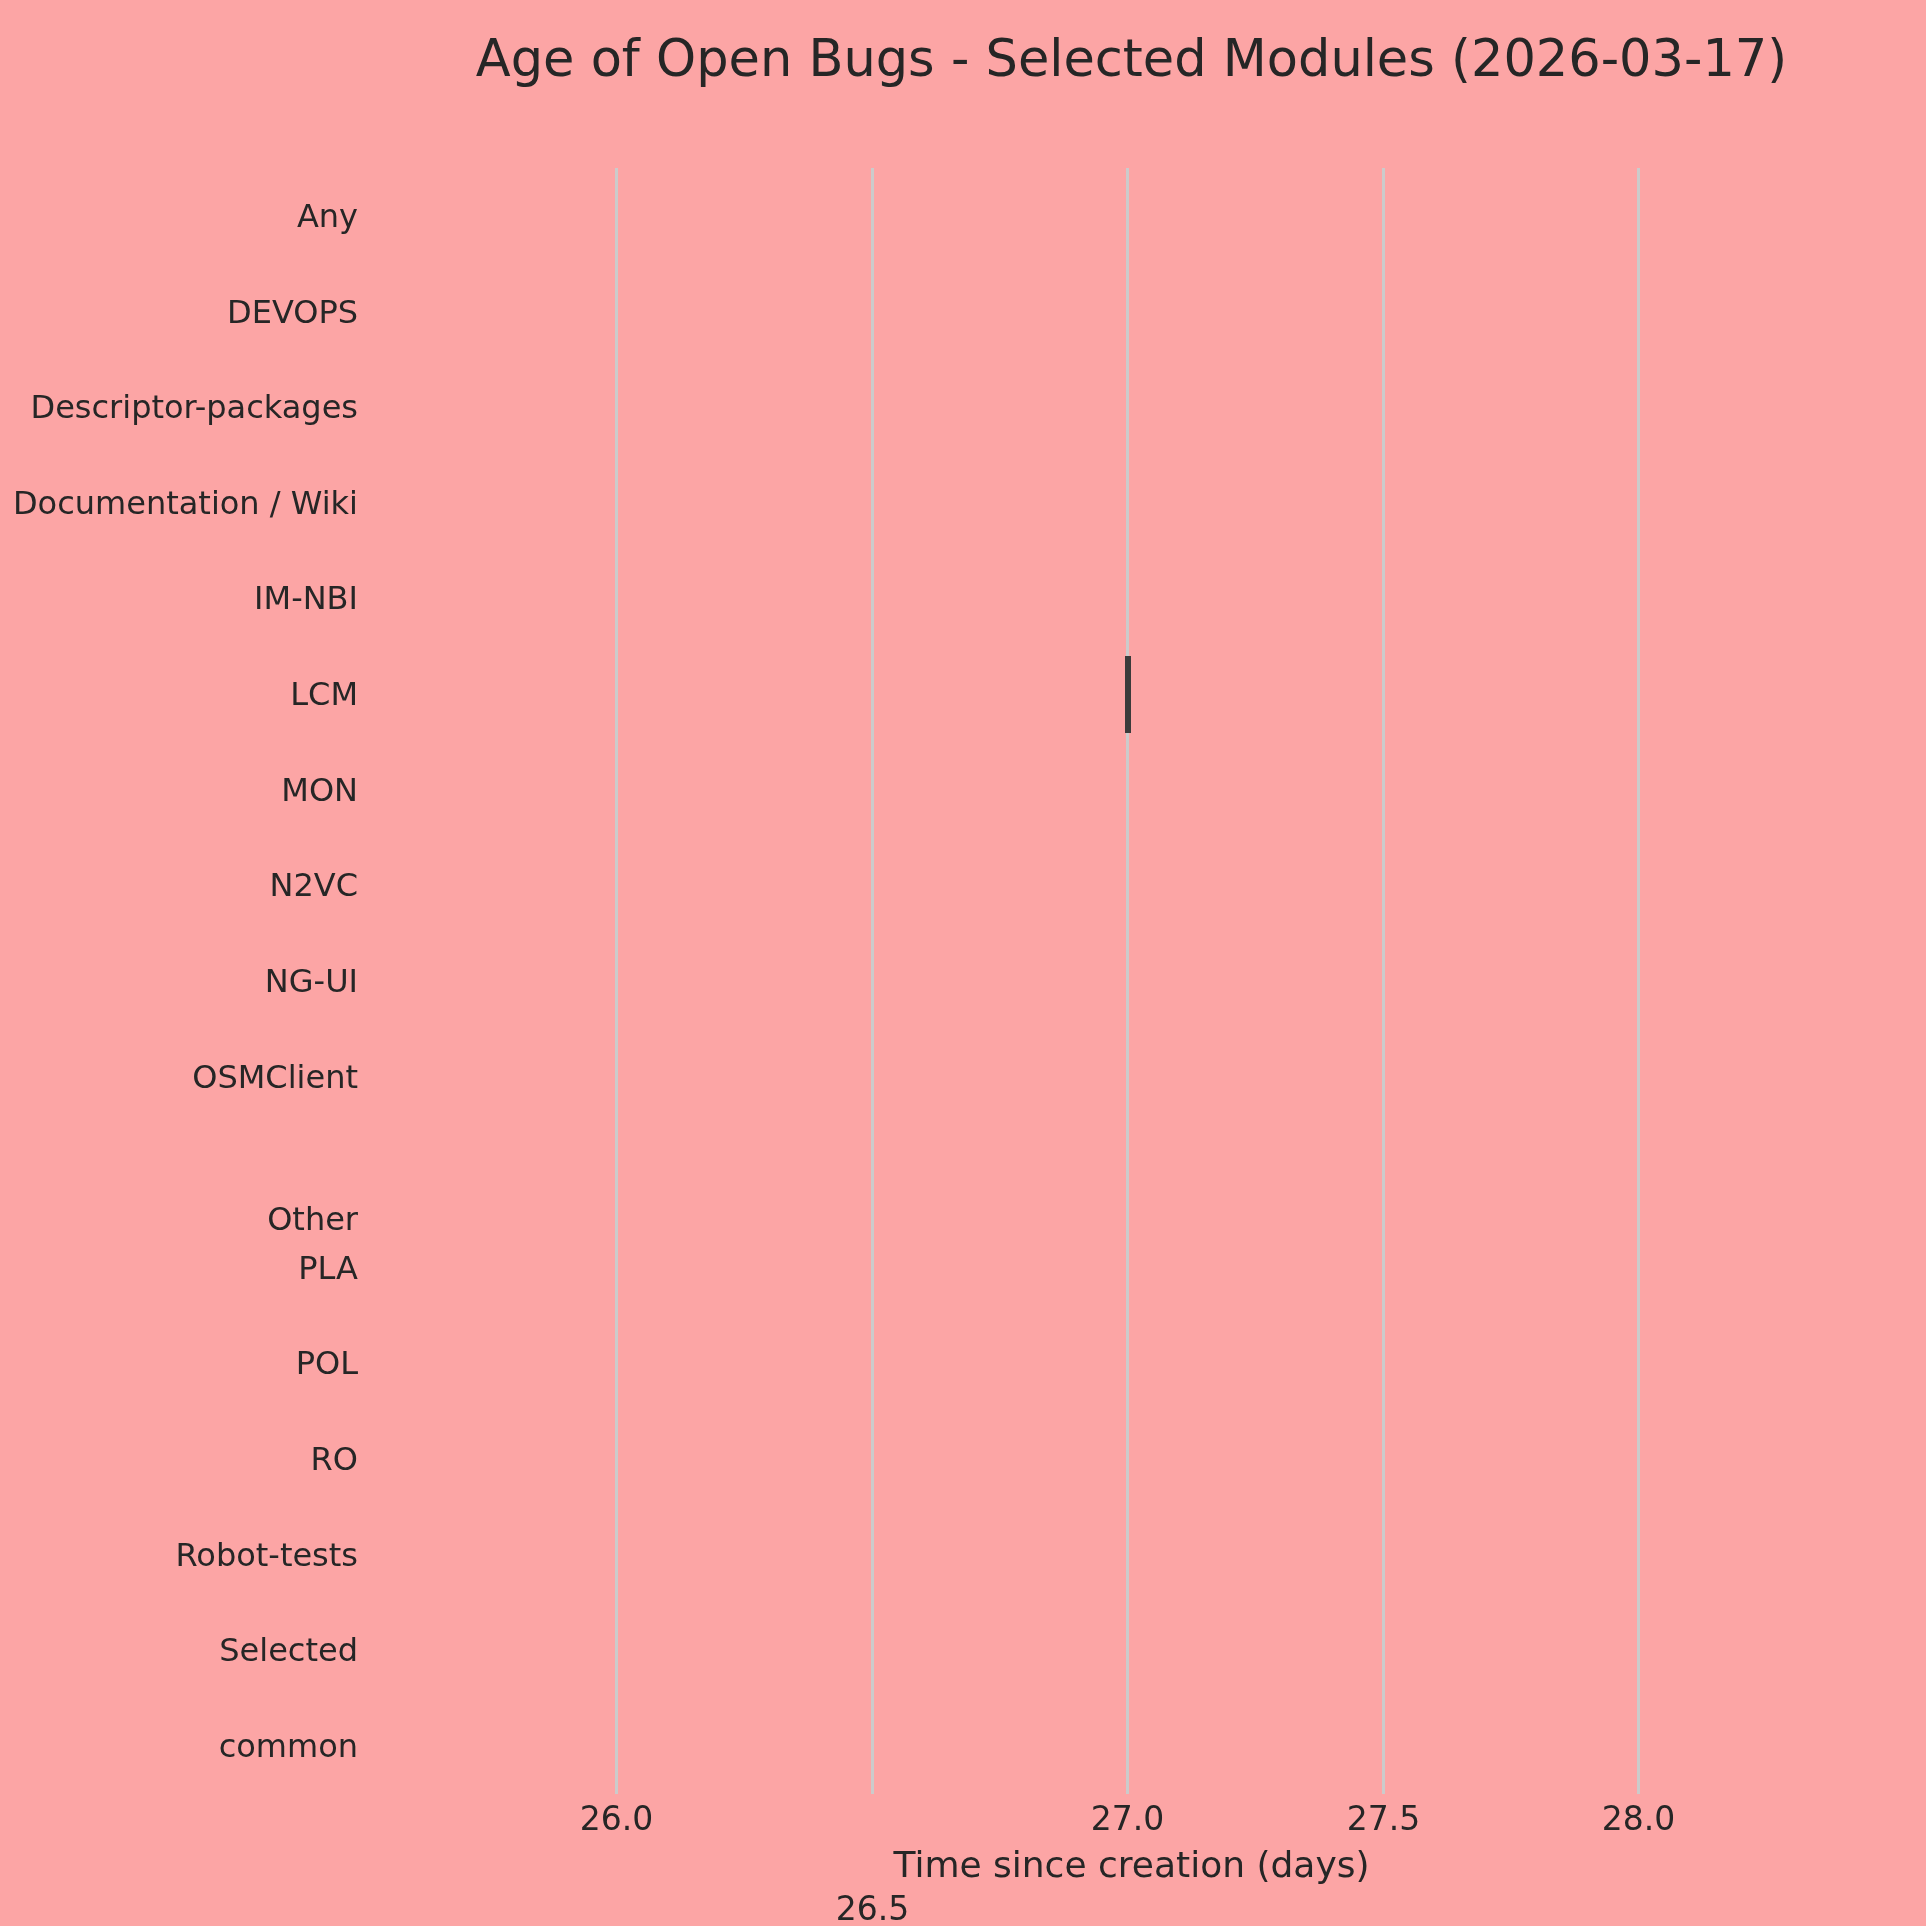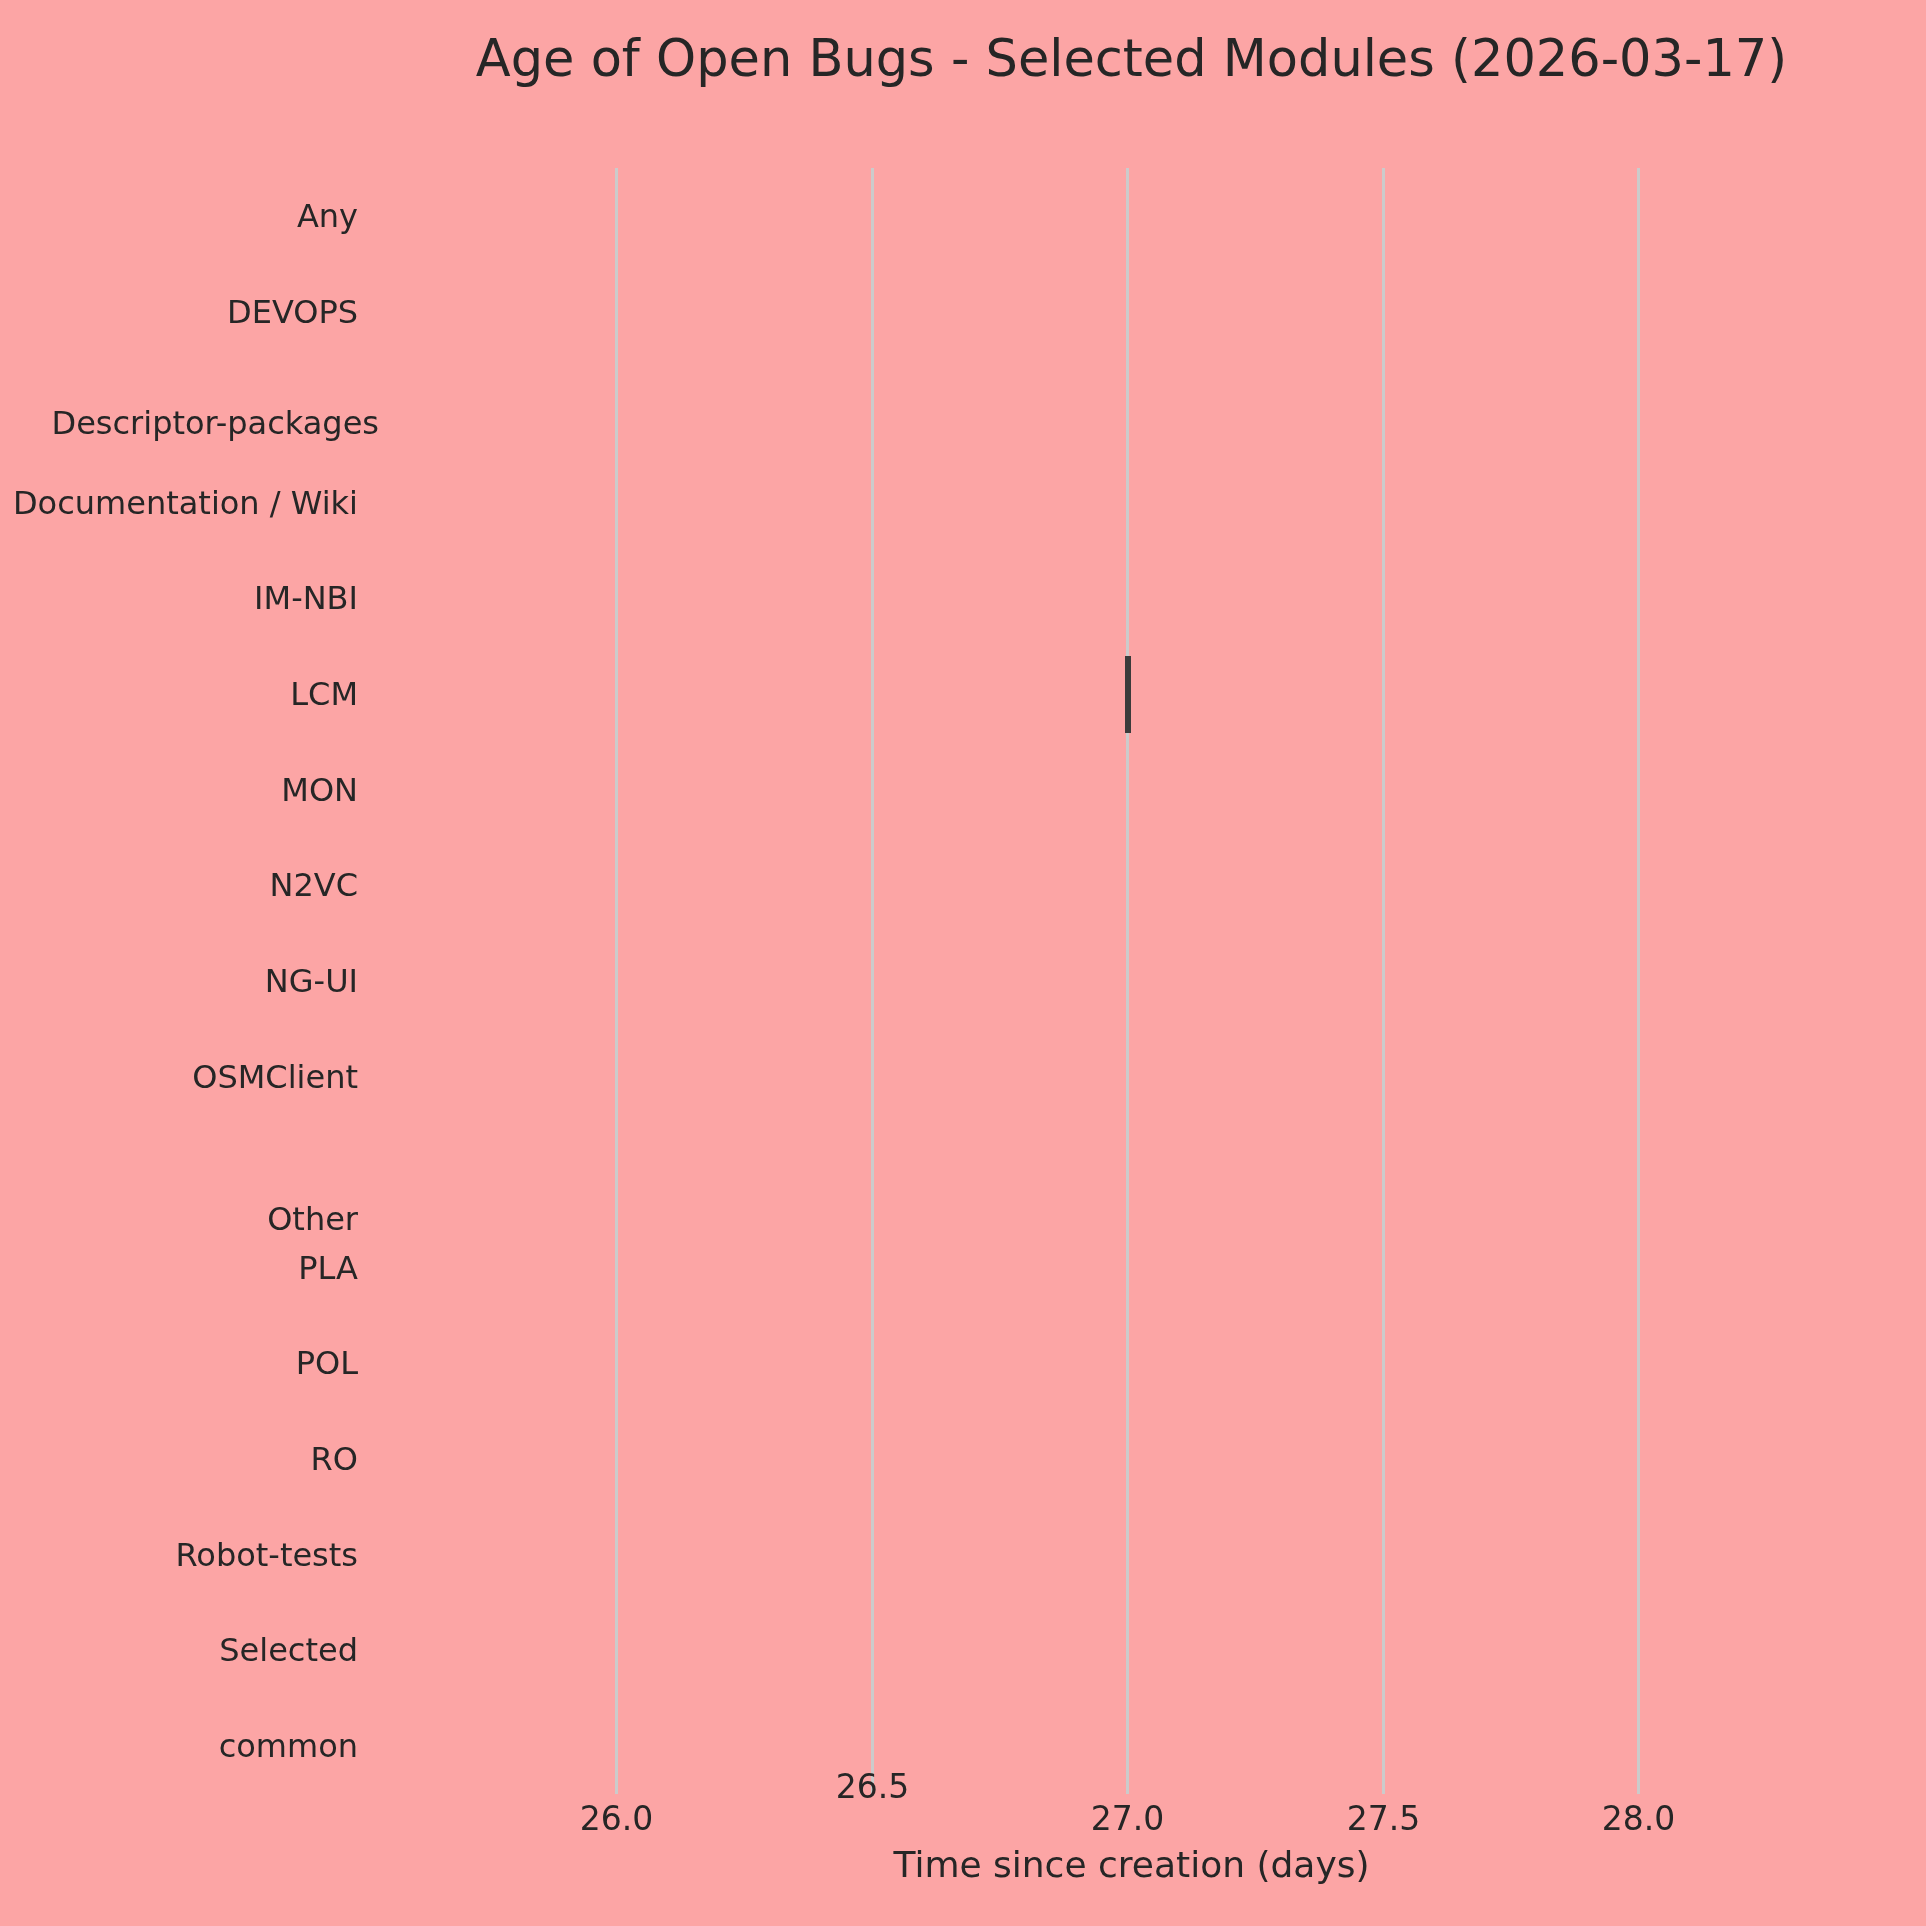--- a/index.html
+++ b/index.html
@@ -70,30 +70,30 @@
 
 <div id="figure">
   <div class="chart-title">Age of Open Bugs - Selected Modules (2026-03-17)</div>
 
   <div id="plot-area"></div>
 
   <div class="x-axis-label">Time since creation (days)</div>
 <div class="gridline" style="left: 615px; top: 168px; height: 1626px;"></div>
     <div class="x-tick-label" style="left: 520px; top: 1802px;">26.0</div>
     <div class="gridline" style="left: 871px; top: 168px; height: 1626px;"></div>
-    <div class="x-tick-label" style="left: 776px; top: 1770px;">26.5</div>
+    <div class="x-tick-label" style="left: 776px; top: 1892px;">26.5</div>
     <div class="gridline" style="left: 1126px; top: 168px; height: 1626px;"></div>
     <div class="x-tick-label" style="left: 1031px; top: 1802px;">27.0</div>
     <div class="gridline" style="left: 1382px; top: 168px; height: 1626px;"></div>
     <div class="x-tick-label" style="left: 1287px; top: 1802px;">27.5</div>
     <div class="gridline" style="left: 1637px; top: 168px; height: 1626px;"></div>
     <div class="x-tick-label" style="left: 1542px; top: 1802px;">28.0</div>
     <div class="y-label" style="top: 200px;">Any</div>
     <div class="y-label" style="top: 296px;">DEVOPS</div>
-    <div class="y-label" style="top: 407px; padding-left: 21px;">Descriptor-packages</div>
+    <div class="y-label" style="top: 391px;">Descriptor-packages</div>
     <div class="y-label" style="top: 487px;">Documentation / Wiki</div>
     <div class="y-label" style="top: 582px;">IM-NBI</div>
     <div class="y-label" style="top: 678px;">LCM</div>
     <div class="y-label" style="top: 774px;">MON</div>
     <div class="y-label" style="top: 869px;">N2VC</div>
     <div class="y-label" style="top: 965px;">NG-UI</div>
     <div class="y-label" style="top: 1061px;">OSMClient</div>
     <div class="y-label" style="top: 1156px; margin-top: 47px;">Other</div>
     <div class="y-label" style="top: 1252px;">PLA</div>
     <div class="y-label" style="top: 1347px;">POL</div>

